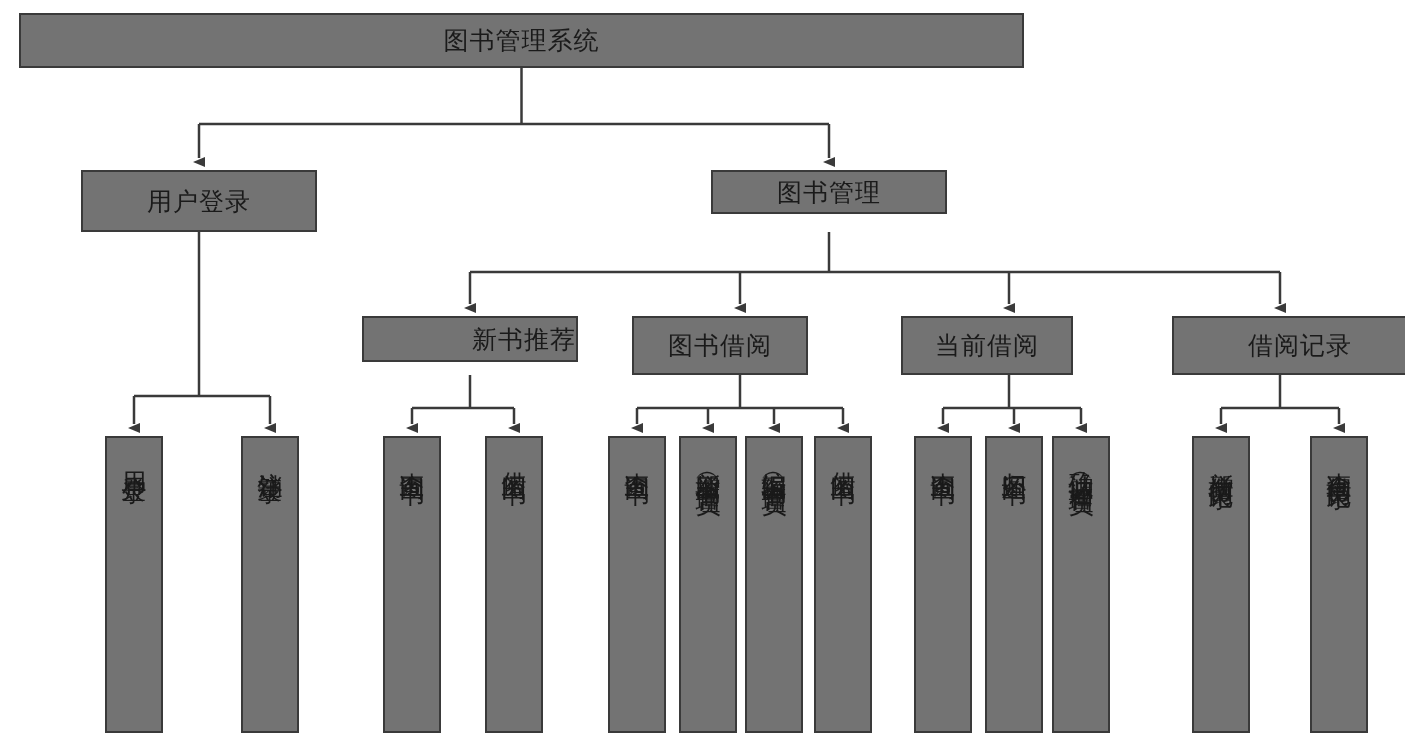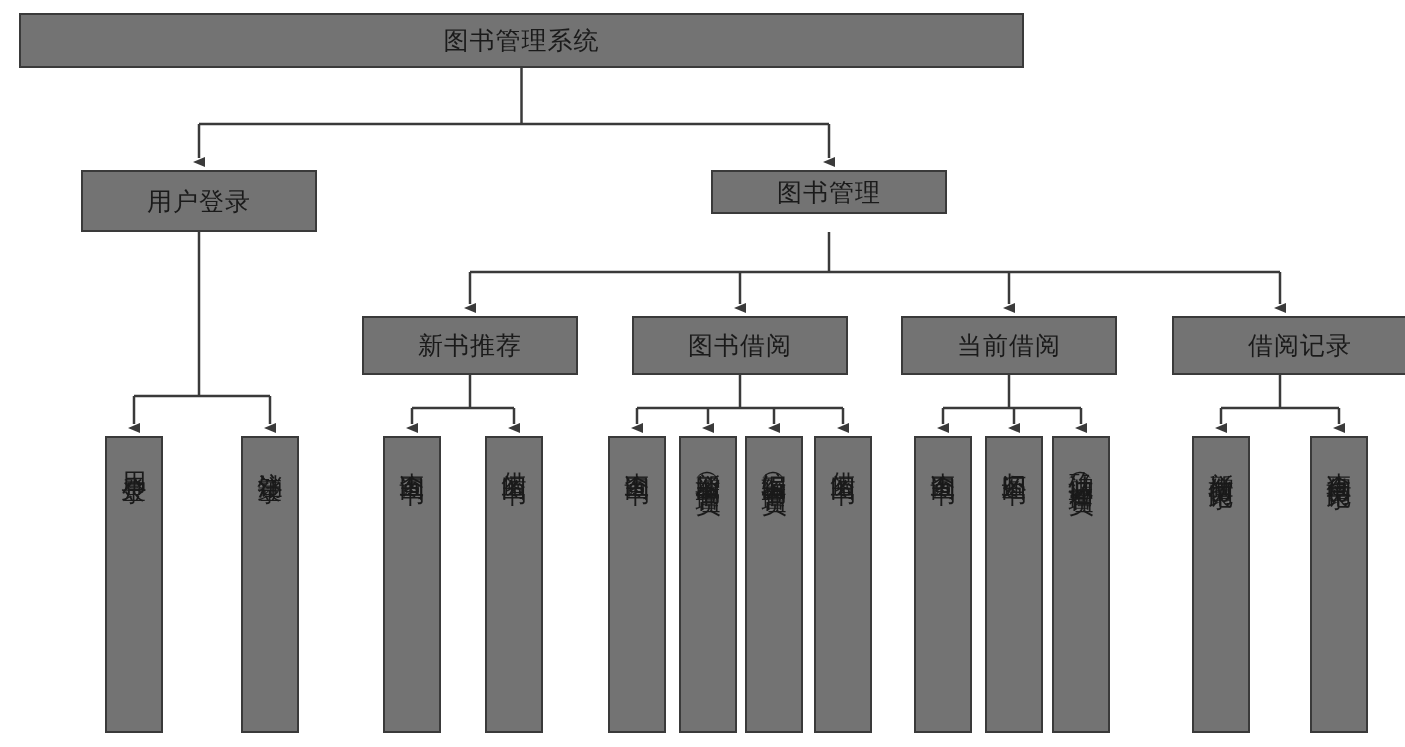--- a/index.html
+++ b/index.html
@@ -122,27 +122,27 @@
   <div id="nodes">
       <div class="node h" style="left: 19px; top: 13px; width: 1005px; height: 55px;">
         <span class="htext">图书管理系统</span>
       </div>
       <div class="node h" style="left: 81px; top: 170px; width: 236px; height: 62px;">
         <span class="htext">用户登录</span>
       </div>
       <div class="node h" style="left: 711px; top: 170px; width: 236px; height: 44px;">
         <span class="htext">图书管理</span>
       </div>
-      <div class="node h" style="left: 362px; top: 316px; width: 216px; height: 59px;">
+      <div class="node h" style="left: 362px; top: 316px; width: 216px; height: 46px; justify-content: flex-end;">
         <span class="htext">新书推荐</span>
       </div>
-      <div class="node h" style="left: 632px; top: 316px; width: 216px; height: 59px;">
+      <div class="node h" style="left: 632px; top: 316px; width: 176px; height: 59px;">
         <span class="htext">图书借阅</span>
       </div>
-      <div class="node h" style="left: 901px; top: 316px; width: 216px; height: 59px;">
+      <div class="node h" style="left: 901px; top: 316px; width: 172px; height: 59px;">
         <span class="htext">当前借阅</span>
       </div>
       <div class="node h" style="left: 1172px; top: 316px; width: 256px; height: 59px;">
         <span class="htext">借阅记录</span>
       </div>
       <div class="node v" style="left: 105px; top: 436px; width: 58px; height: 297px;">
         <span class="vtext">用户登录</span>
       </div>
       <div class="node v" style="left: 241px; top: 436px; width: 58px; height: 297px;">
         <span class="vtext">注销登录</span>

